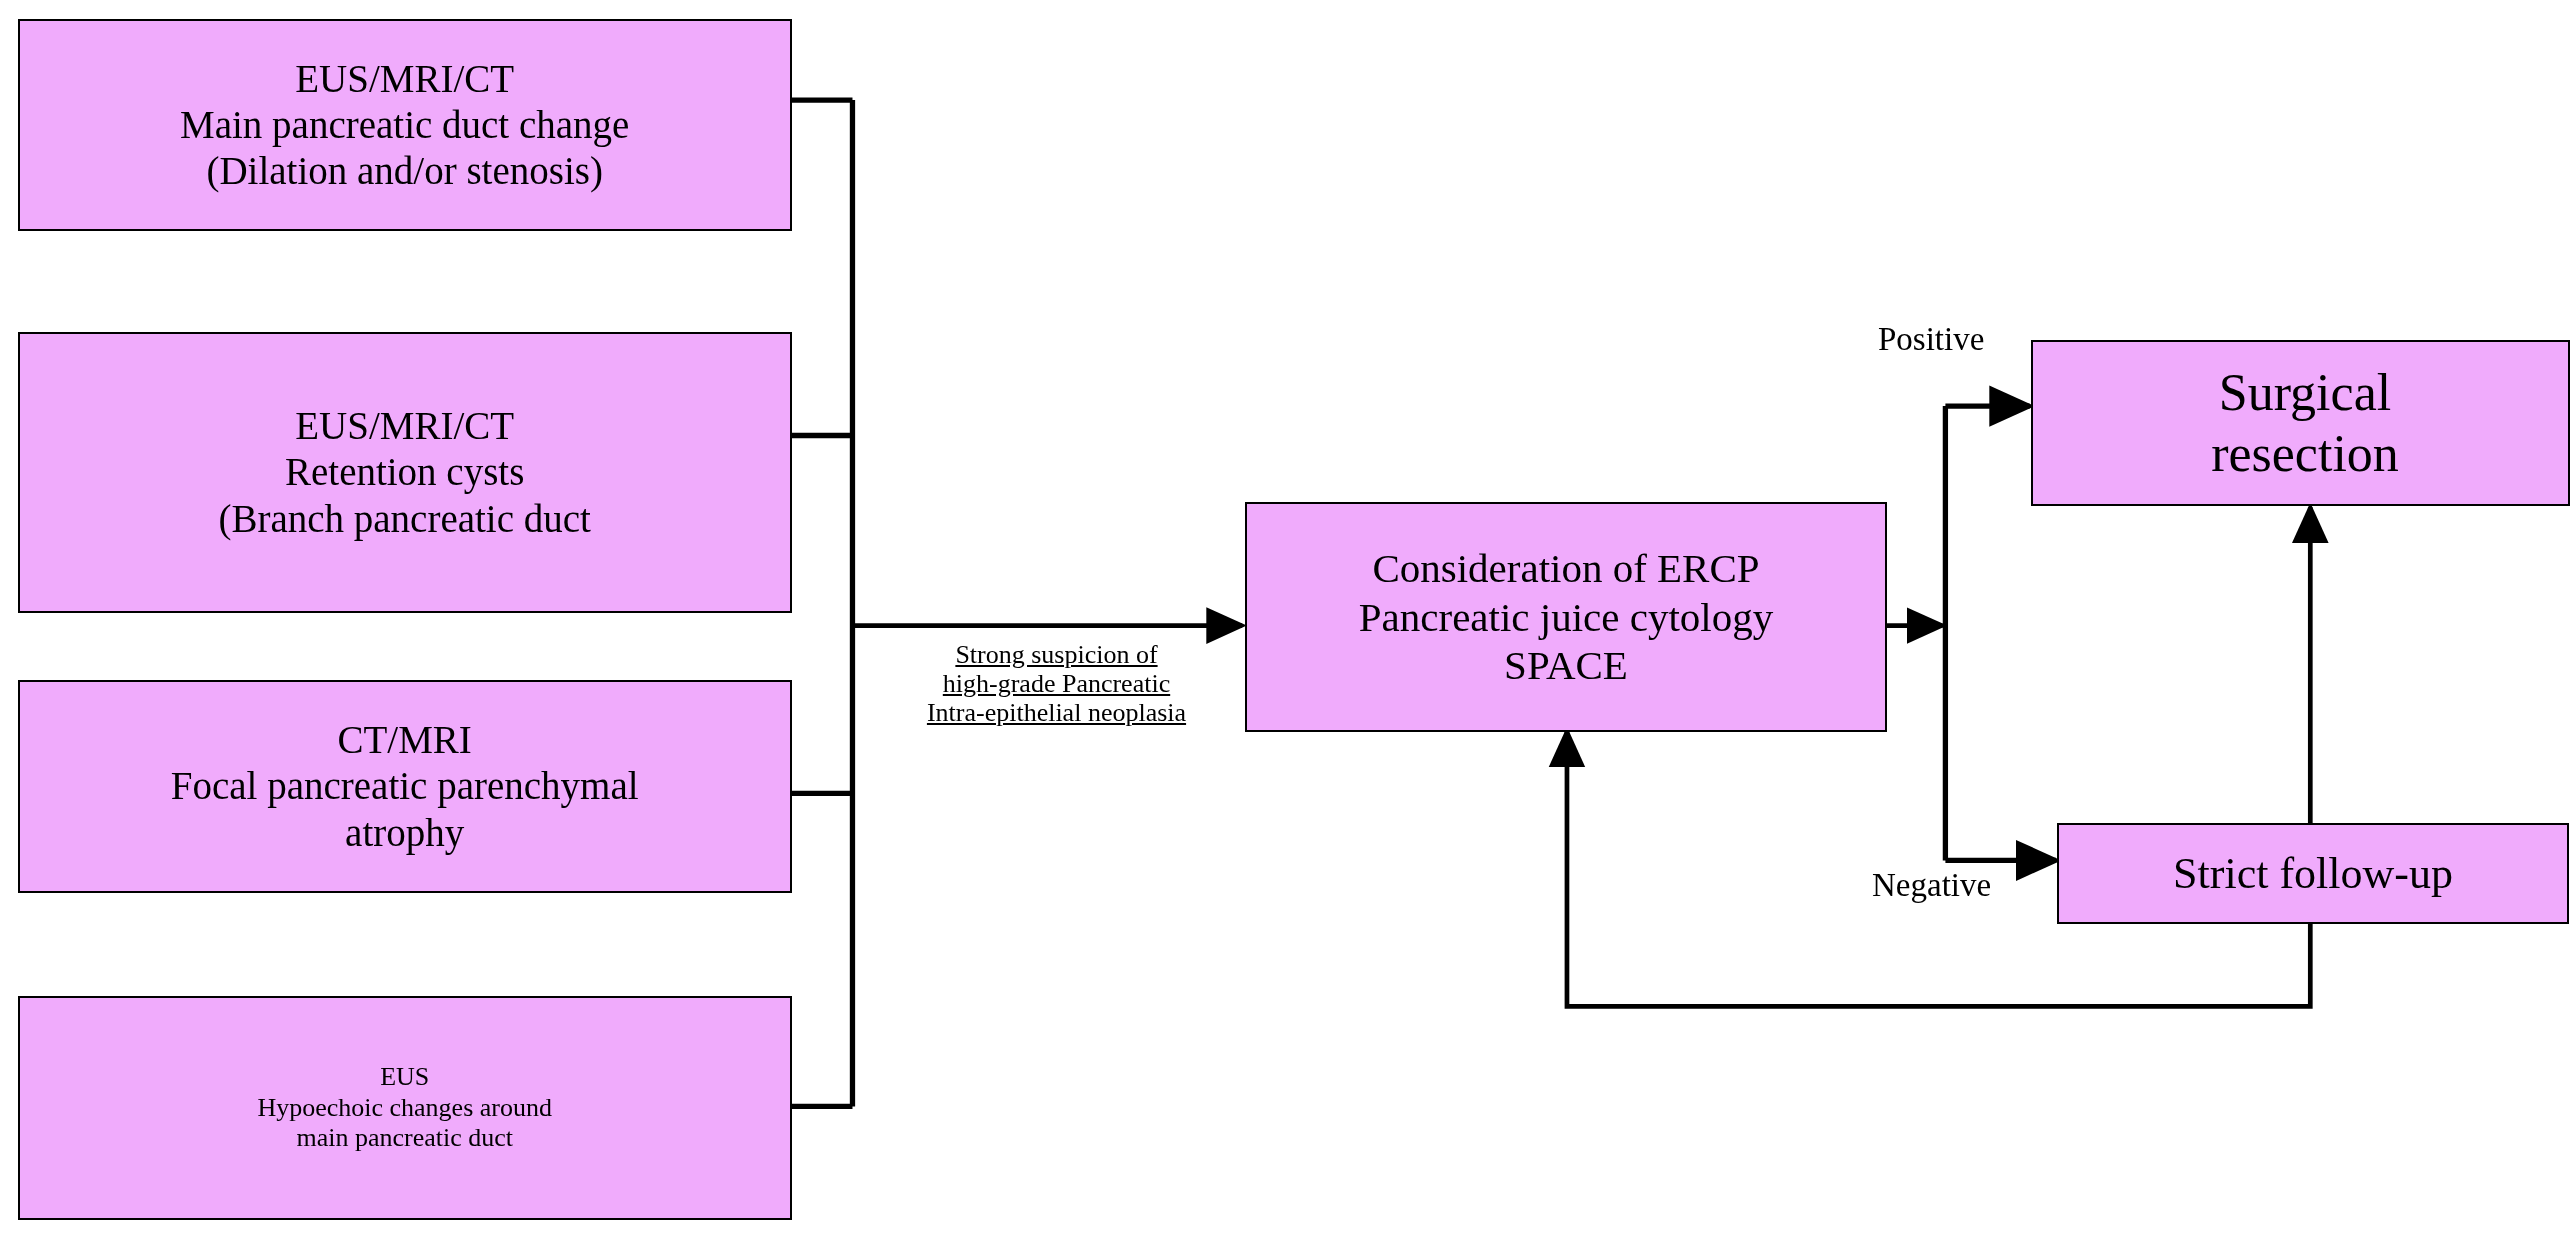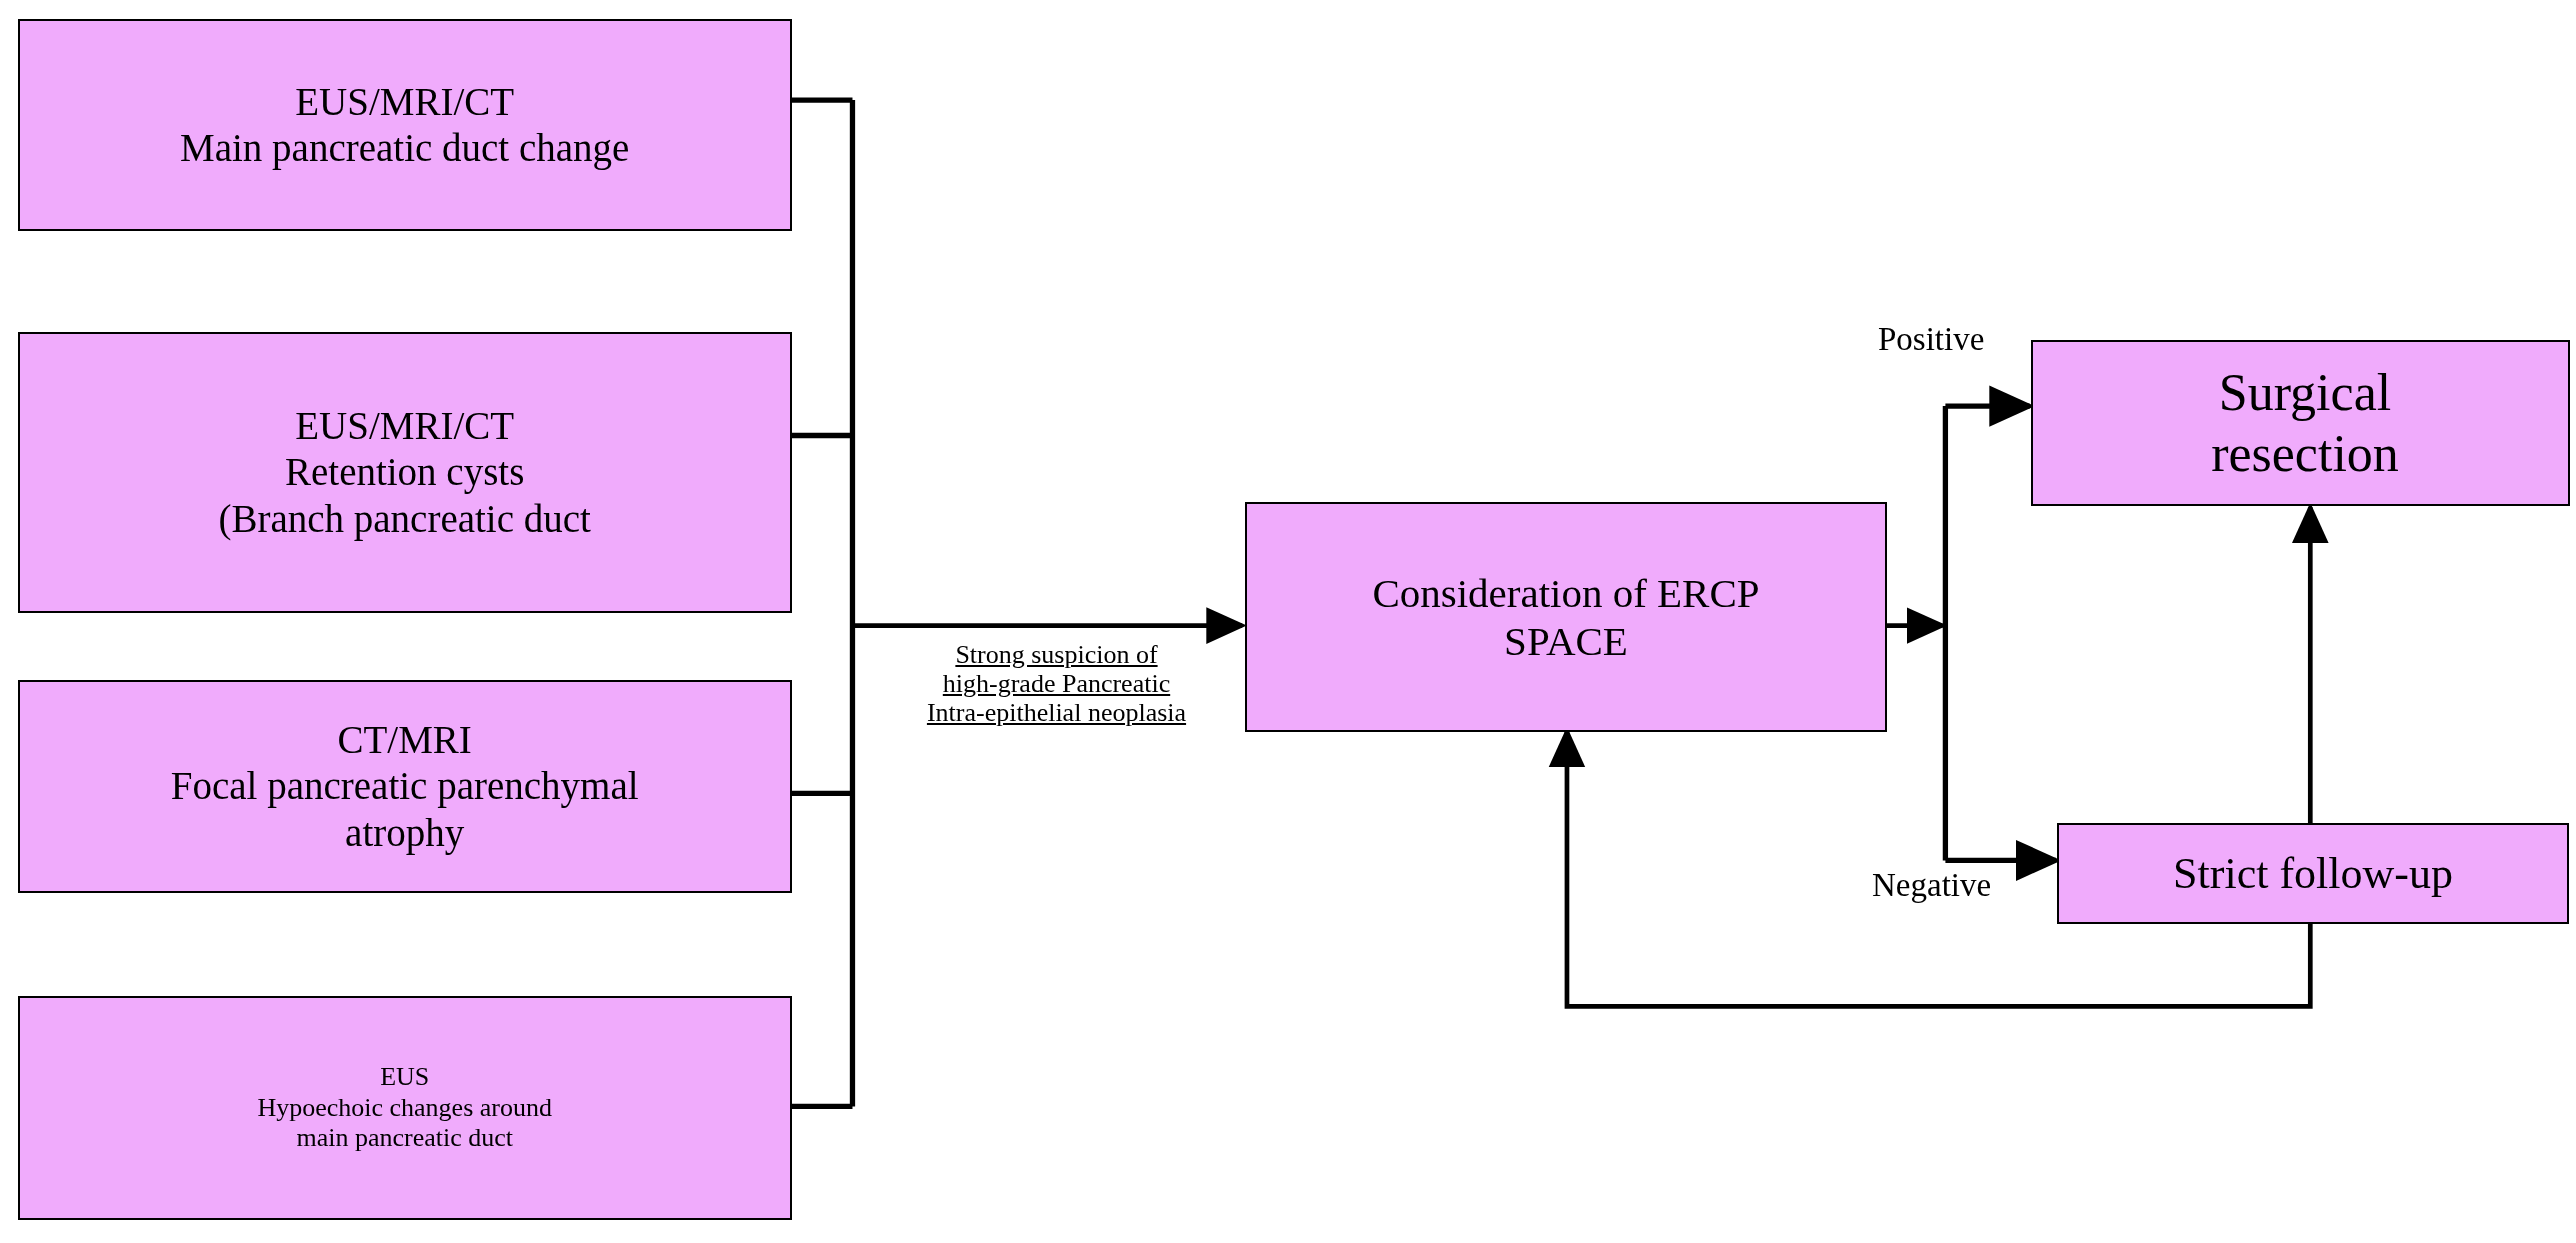--- a/index.html
+++ b/index.html
@@ -69,20 +69,21 @@
 
     <path d="M3925,1400 L3925,862" stroke="#000000" stroke-width="8" fill="none" marker-end="url(#ah)"></path>
 
     <path d="M3925,1568 L3925,1710 L2662,1710 L2662,1243" stroke="#000000" stroke-width="8" fill="none" marker-end="url(#ah)"></path>
   </svg>
 
   <div class="box" style="left:17.7px; top:19px; width:774px; height:212px; font-size:39px;">
     <span class="lines">
       <span class="ln">EUS/MRI/CT</span>
       <span class="ln">Main pancreatic duct change</span>
+      <span class="ln">(Dilation and/or stenosis)</span>
     </span>
   </div>
 
   <div class="box" style="left:17.7px; top:332px; width:774px; height:281px; font-size:39px;">
     <span class="lines">
       <span class="ln">EUS/MRI/CT</span>
       <span class="ln">Retention cysts</span>
       <span class="ln">(Branch pancreatic duct</span>
     </span>
   </div>
@@ -105,20 +106,21 @@
 
   <div class="edge-label block" style="left:877px; top:640px; width:359px; font-size:26px;text-decoration:underline;">
     <span class="ln">Strong suspicion of</span>
     <span class="ln">high-grade Pancreatic</span>
     <span class="ln">Intra-epithelial neoplasia</span>
   </div>
 
   <div class="box" style="left:1245px; top:502px; width:642px; height:230px; font-size:41px;">
     <span class="lines">
       <span class="ln">Consideration of ERCP</span>
+      <span class="ln">Pancreatic juice cytology</span>
       <span class="ln">SPACE</span>
     </span>
   </div>
 
   <div class="edge-label" style="left:1878px; top:321px; font-size:33px;">Positive</div>
 
   <div class="edge-label" style="left:1872px; top:867px; font-size:33px;">Negative</div>
 
   <div class="box" style="left:2031px; top:340px; width:539px; height:166px; font-size:52px;padding-left:9px;">
     <span class="lines">

